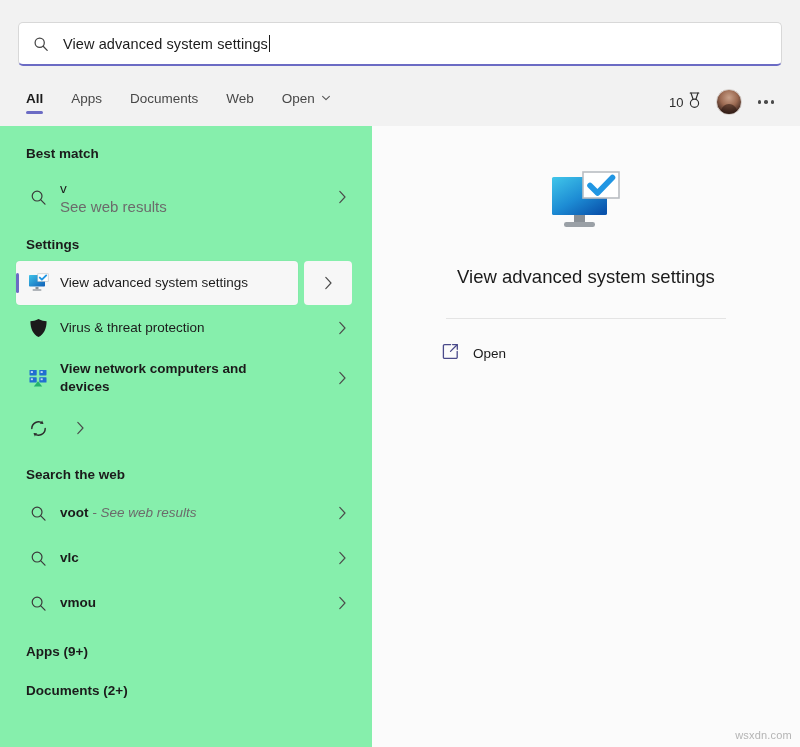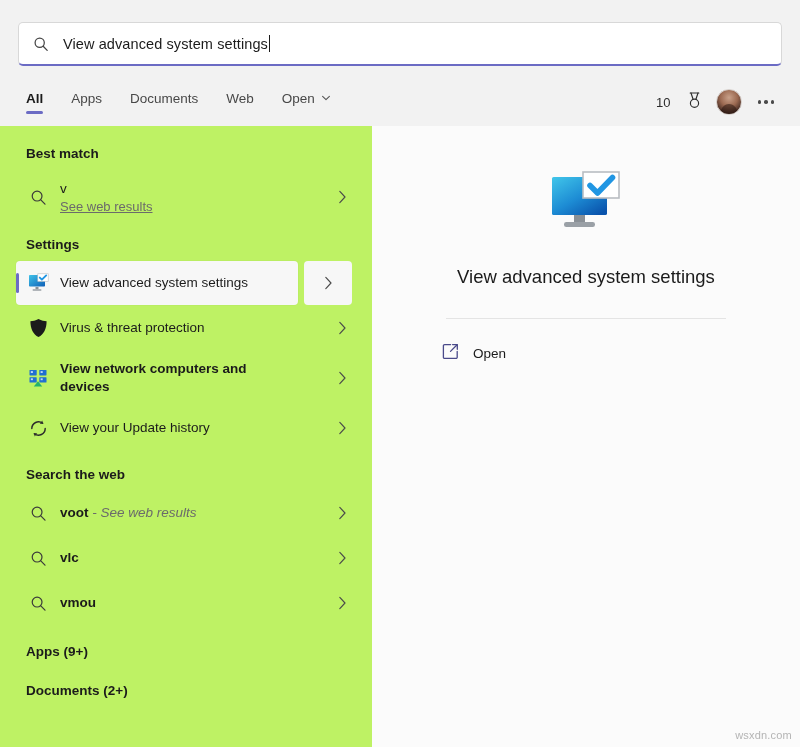--- a/index.html
+++ b/index.html
@@ -74,21 +74,21 @@
   }
   .chev-sm { margin-left: 2px; display:flex; }
 
   .tabrow-right {
     margin-left: auto;
     display: flex;
     align-items: center;
     gap: 14px;
     padding-right: 24px;
   }
-  .reward-pill { display: flex; align-items: center; gap: 16px; }
+  .reward-pill { display: flex; align-items: center; gap: 3px; }
   .reward-count { font-size: 13px; color: #2c2c2c; }
   .avatar {
     width: 26px; height: 26px;
     border-radius: 50%;
     background: radial-gradient(circle at 50% 32%, #c9a18a 0%, #9c6a52 42%, #4a2f26 74%, #241410 100%);
     border: 1px solid #d6cfcb;
     overflow: hidden;
     position: relative;
   }
   .avatar::after {
@@ -104,21 +104,21 @@
 
   
   .panels {
     position: absolute;
     left: 0; top: 126px;
     width: 800px; height: 621px;
     display: flex;
   }
   .left-panel {
     width: 372px;
-    background: #bef264;
+    background: #86efac;
     padding-top: 8px;
     overflow: hidden;
   }
   .right-panel {
     flex: 1;
     background: #fbfbfb;
     padding-top: 8px;
   }
 
   
@@ -147,24 +147,23 @@
     align-items: center;
     justify-content: center;
   }
   .row .labels { flex: 1; min-width: 0; padding-right: 6px; }
   .row .lbl {
     font-size: 13.5px;
     color: #1b1b1b;
     line-height: 18px;
   }
   .row .sub {
-    font-size: 13px;
+    font-size: 15px;
     color: #6b6b6b;
     line-height: 17px;
-    text-decoration: underline;
   }
   .row .sub-inline { color: #6b6b6b; font-weight: 400; font-style: italic; }
   .row .chev {
     width: 40px;
     flex: 0 0 40px;
     display: flex;
     align-items: center;
     justify-content: center;
   }
 
@@ -392,23 +391,20 @@
 
     <div class="row">
       <div class="icon-slot">
         <svg width="19" height="19" viewBox="0 0 19 19" fill="none">
           <path d="M16.2 9.5 A6.7 6.7 0 0 1 5.3 14.7" stroke="#2c2c2c" stroke-width="1.45" stroke-linecap="round" fill="none"></path>
           <path d="M2.8 9.5 A6.7 6.7 0 0 1 13.7 4.3" stroke="#2c2c2c" stroke-width="1.45" stroke-linecap="round" fill="none"></path>
           <path d="M13.2 1.4 L14.1 4.6 L10.9 5.1 Z" fill="#2c2c2c"></path>
           <path d="M5.8 17.6 L4.9 14.4 L8.1 13.9 Z" fill="#2c2c2c"></path>
         </svg>
       </div>
-      <div class="labels">
-        <div class="lbl">View your Update history</div>
-      </div>
       <div class="chev">
         <svg width="9" height="14" viewBox="0 0 9 14" fill="none">
           <path d="M1.8 1.4 L7 7 L1.8 12.6" stroke="#4a4a4a" stroke-width="1.15" fill="none" stroke-linecap="round" stroke-linejoin="round"></path>
         </svg>
       </div>
     </div>
 
     <div class="group-head" style="padding-top:16px;">Search the web</div>
 
     <div class="row">

